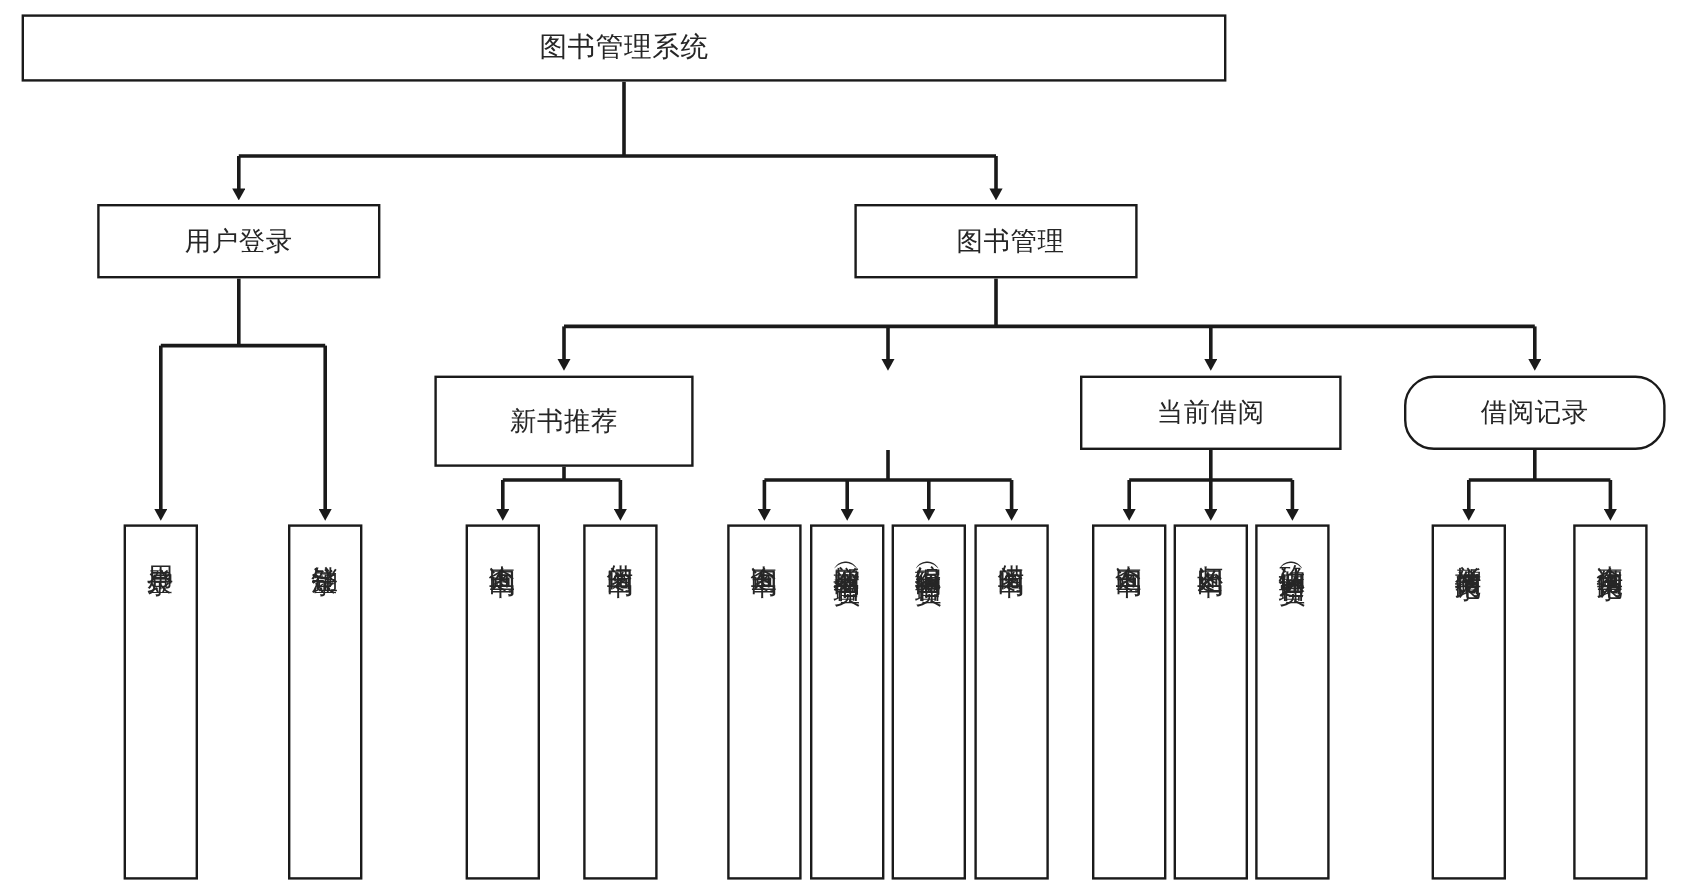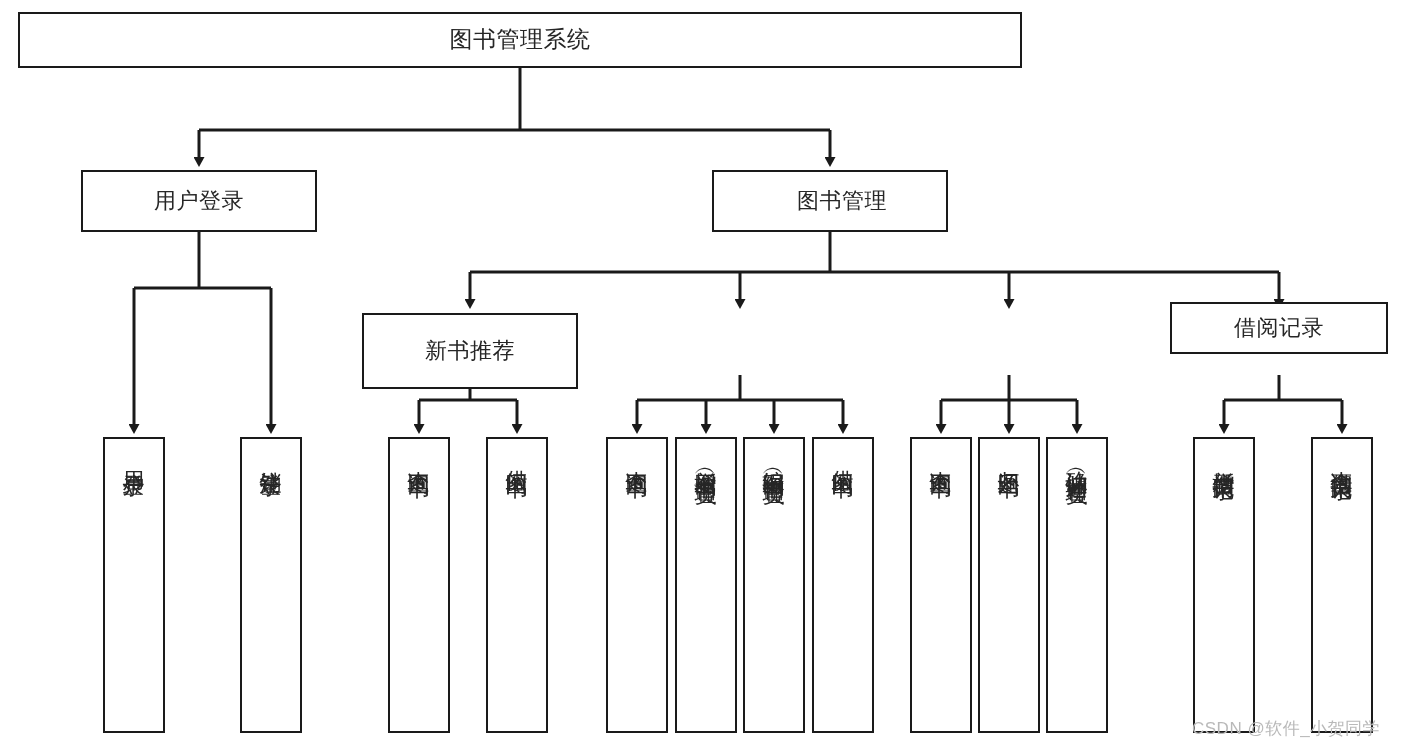--- a/index.html
+++ b/index.html
@@ -129,21 +129,24 @@
   <div class="node horiz" style="left:81px; top:170px; width:236px; height:62px;">
     <span class="label">用户登录</span>
   </div>
   <div class="node horiz" style="left:712px; top:170px; width:236px; height:62px;padding-left:24px;">
     <span class="label">图书管理</span>
   </div>
 
   <div class="node horiz" style="left:362px; top:313px; width:216px; height:76px;">
     <span class="label">新书推荐</span>
   </div>
-  <div class="node horiz" style="left:1170px; top:302px; width:218px; height:52px;">
+  <div class="node horiz" style="left:900px; top:313px; width:218px; height:62px;">
+    <span class="label">当前借阅</span>
+  </div>
+  <div class="node horiz" style="left:1170px; top:313px; width:218px; height:62px;border-radius:25px;">
     <span class="label">借阅记录</span>
   </div>
 
   <div class="node vert" style="left:103px; top:437px; width:62px; height:296px;">
     <span class="label">用户登录</span>
   </div>
   <div class="node vert" style="left:240px; top:437px; width:62px; height:296px;">
     <span class="label">注销登录</span>
   </div>
 
@@ -177,15 +180,14 @@
     <span class="label">确认归还（管理员）</span>
   </div>
 
   <div class="node vert" style="left:1193px; top:437px; width:62px; height:296px;">
     <span class="label">新增借阅记录</span>
   </div>
   <div class="node vert" style="left:1311px; top:437px; width:62px; height:296px;">
     <span class="label">查询借阅记录</span>
   </div>
 
-  <div class="watermark" style="left:1192px; top:717px;">CSDN @软件_小贺同学</div>
 
 </div>
 
 </body></html>

